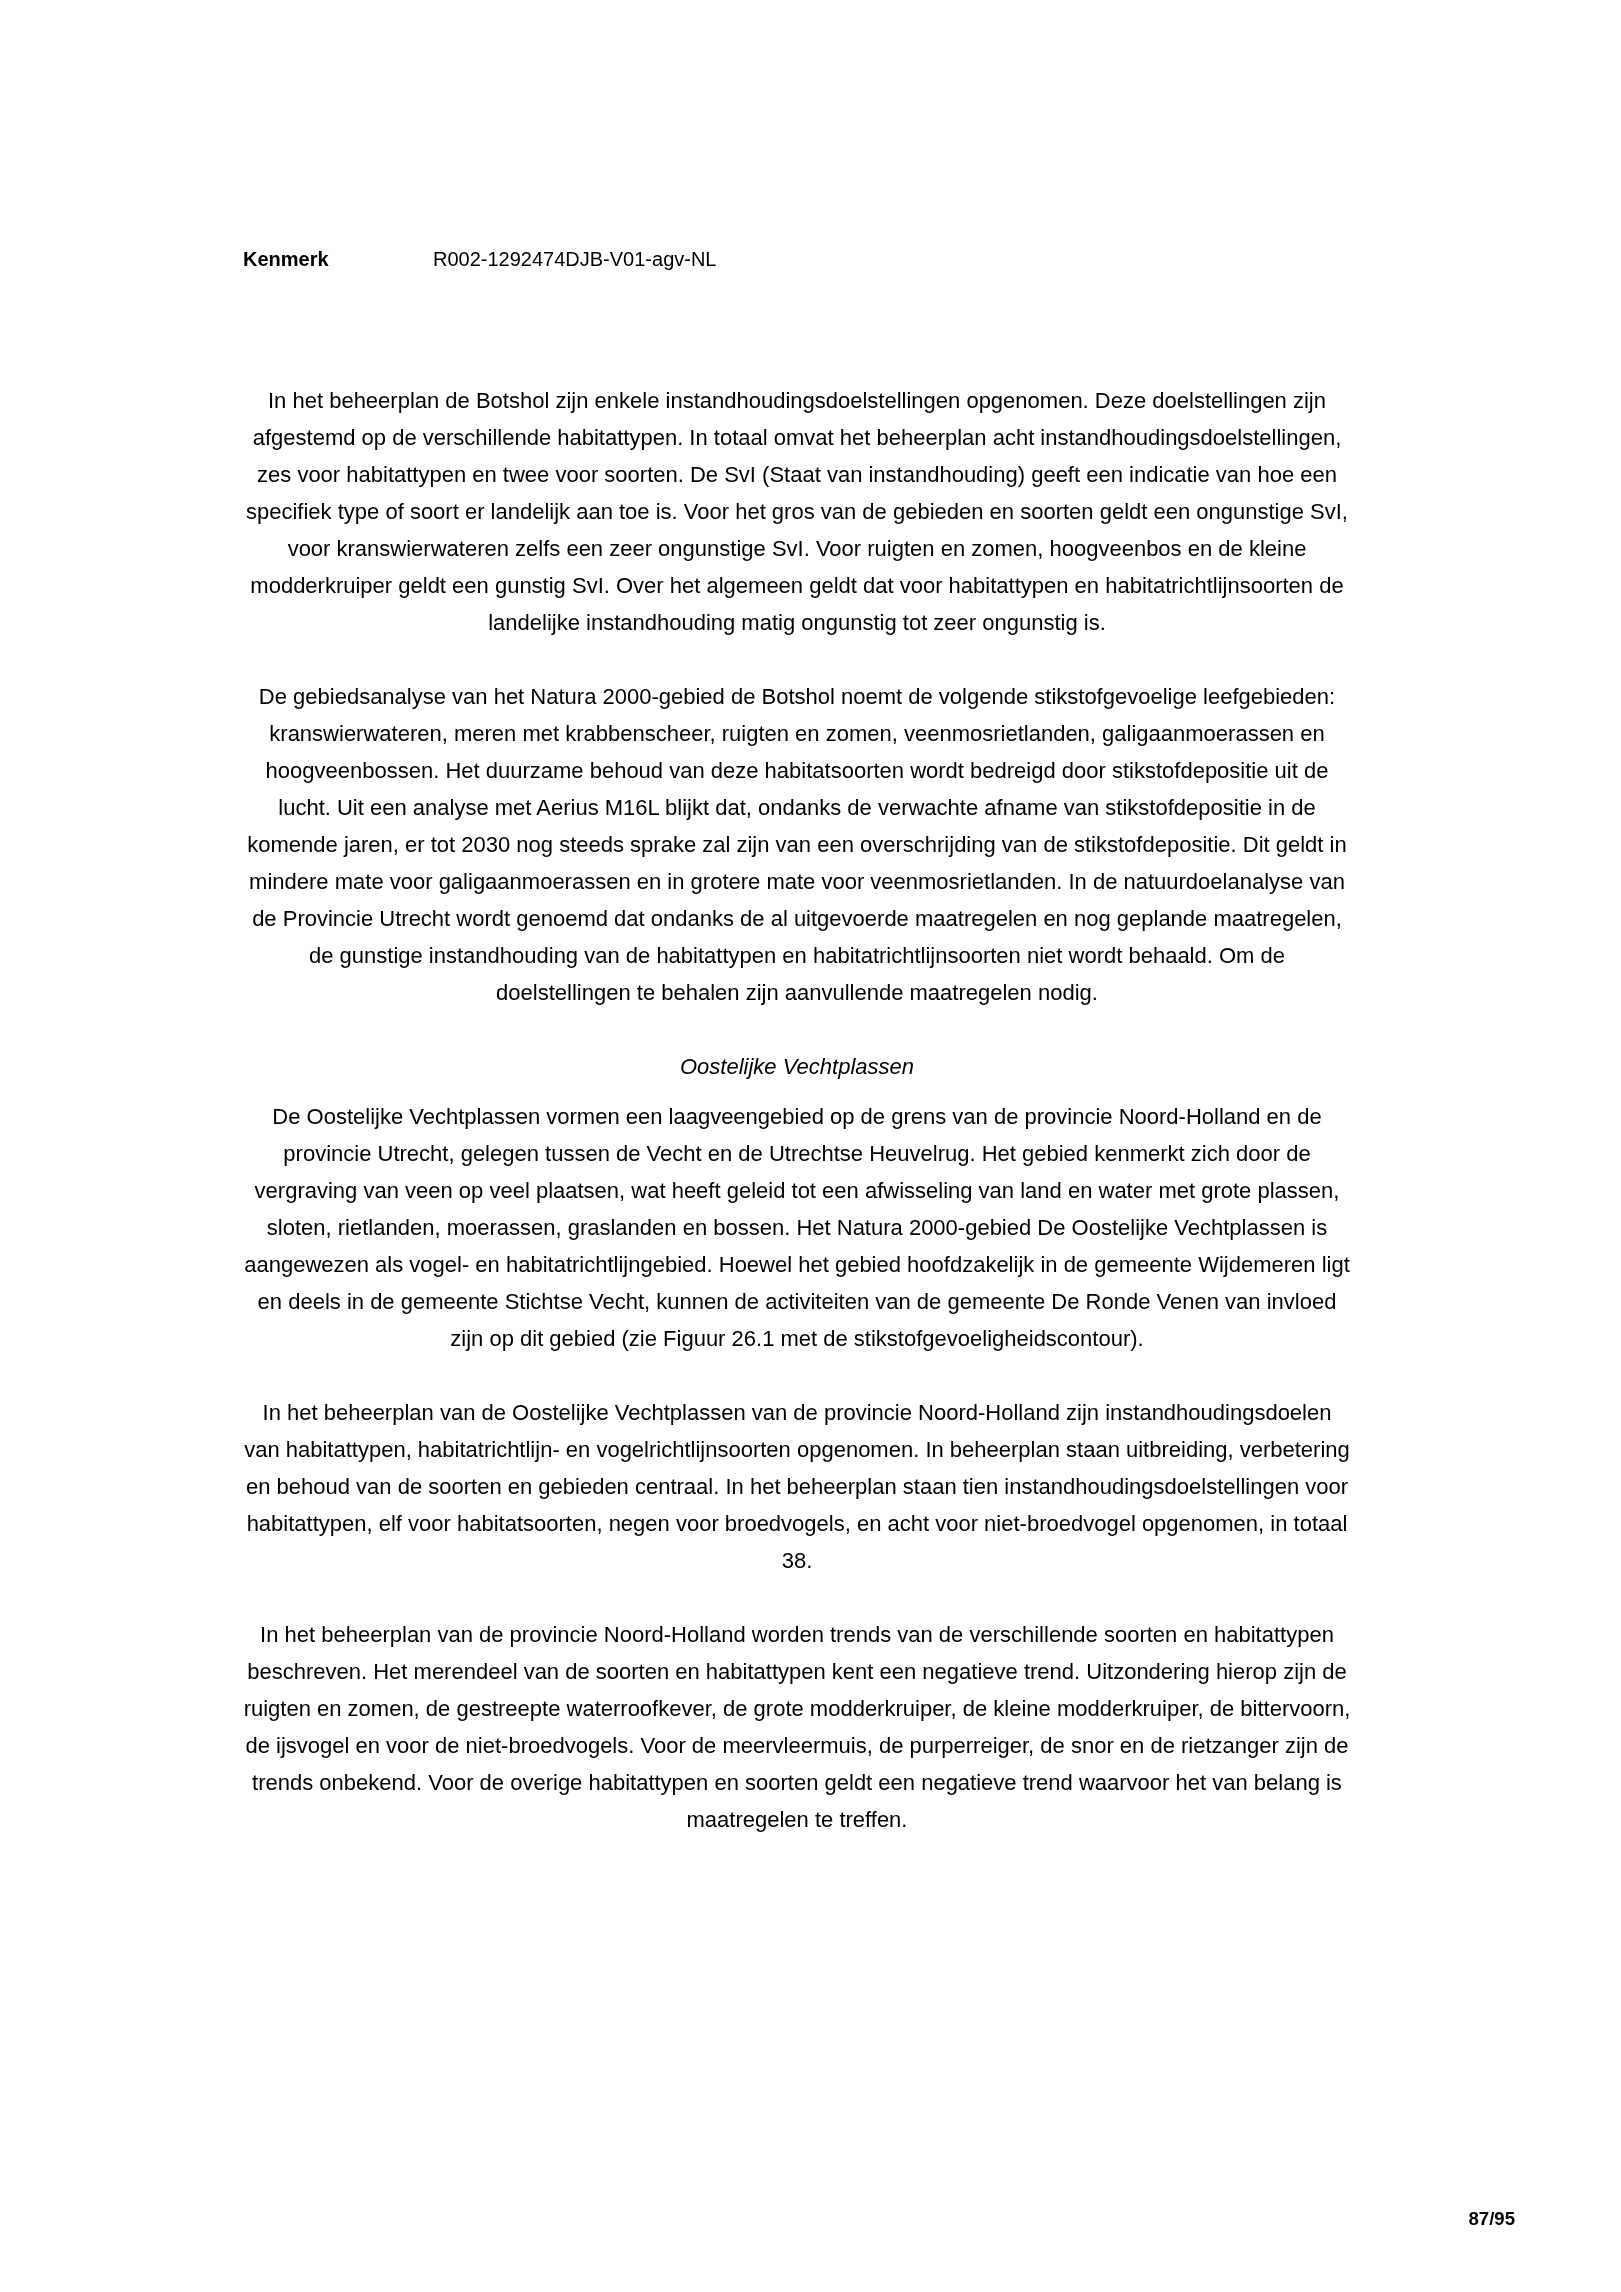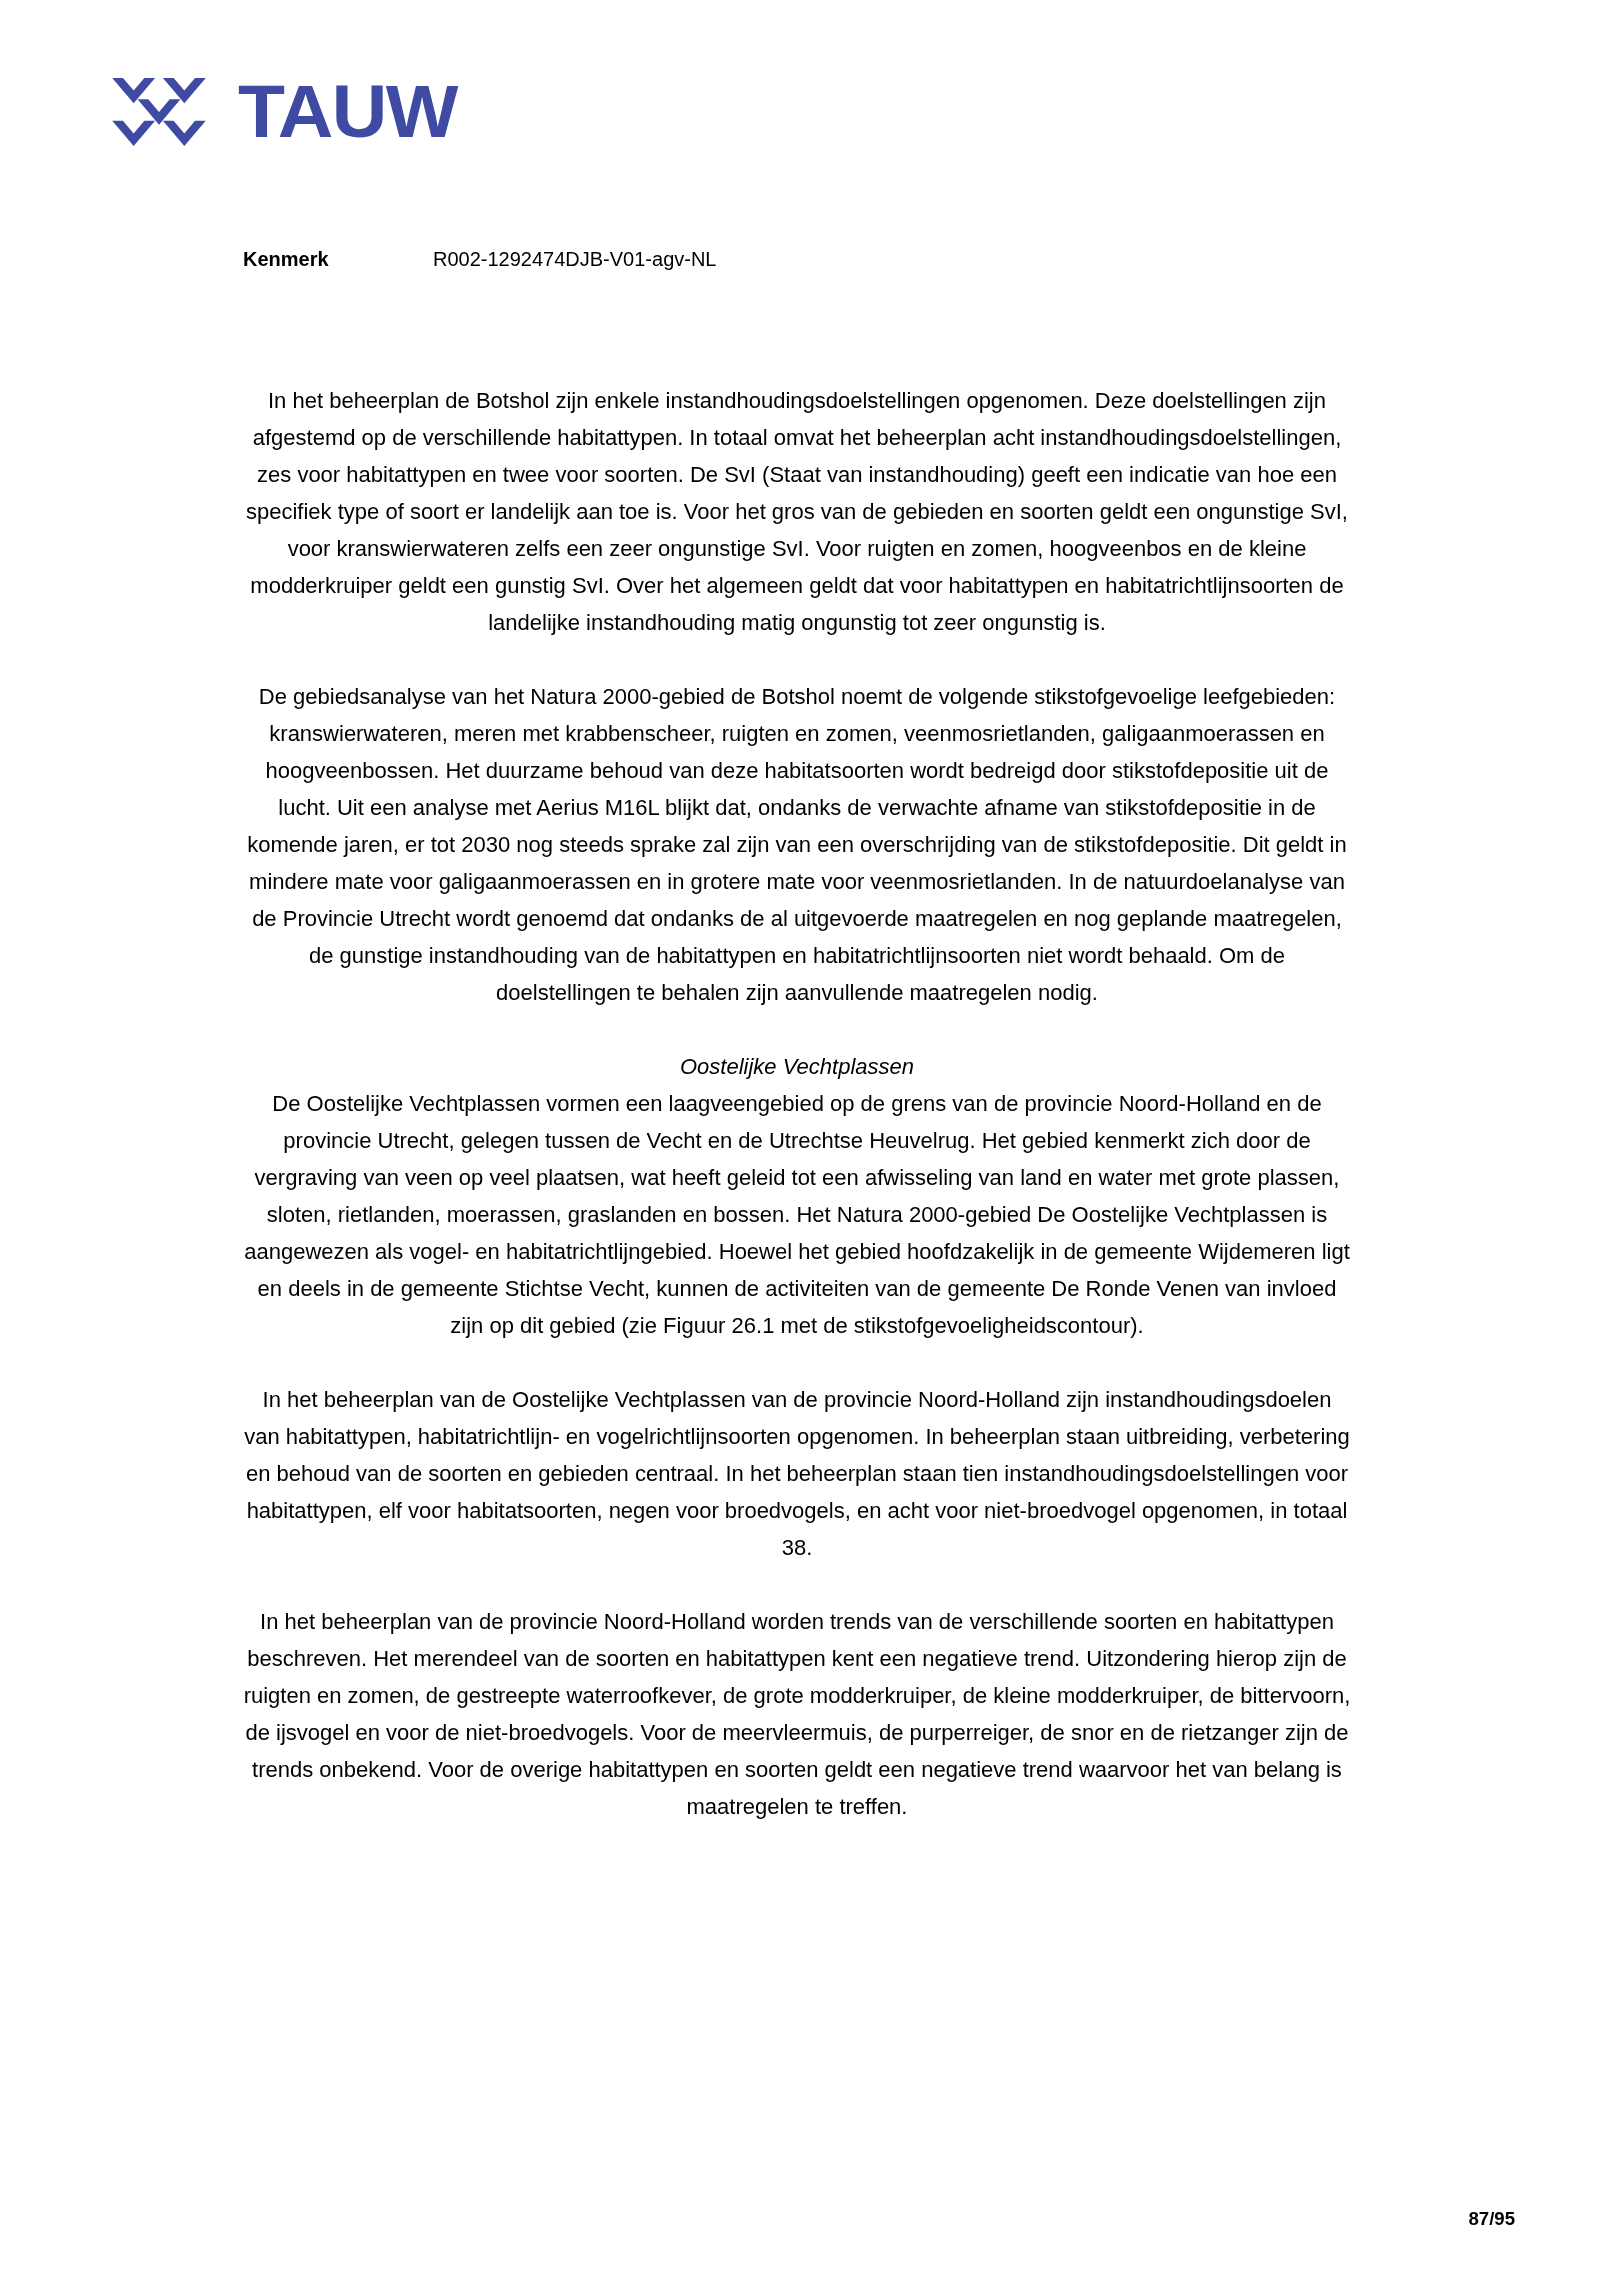--- a/index.html
+++ b/index.html
@@ -74,21 +74,21 @@
     top: 382px;
     width: 1108px;
     font-size: 22px;
     line-height: 37px;
   }
   .body-col p {
     margin: 0 0 37px 0;
     text-align: center;
   }
   .body-col p.tight {
-    margin-bottom: 0;
+    margin-bottom: 13px;
     font-style: italic;
   }
   .sub-heading {
     font-style: italic;
     margin: 0;
   }
 
   
   .page-number {
     position: absolute;
@@ -98,35 +98,20 @@
     font-weight: 700;
     letter-spacing: 0px;
     text-align: right;
   }
 </style>
 </head>
 <body>
 
 <div class="page">
 
-  <div class="logo-block">
-    <svg class="logo-mark" viewBox="0 0 108 78" aria-hidden="true">
-      <g fill="#3f4aa2">
-
-        <path d="M6 4 L17 4 L28 17 L39 4 L50 4 L28 30 Z"></path>
-        <path d="M58 4 L69 4 L80 17 L91 4 L102 4 L80 30 Z"></path>
-
-        <path d="M32 26 L43 26 L54 39 L65 26 L76 26 L54 52 Z"></path>
-
-        <path d="M6 48 L17 48 L28 61 L39 48 L50 48 L28 74 Z"></path>
-        <path d="M58 48 L69 48 L80 61 L91 48 L102 48 L80 74 Z"></path>
-      </g>
-    </svg>
-    <div class="logo-word">TAUW</div>
-  </div>
 
   <div class="kenmerk-row">
     <span class="kenmerk-label">Kenmerk</span>
     <span class="kenmerk-value">R002-1292474DJB-V01-agv-NL</span>
   </div>
 
   <div class="body-col">
     <p>In het beheerplan de Botshol zijn enkele instandhoudingsdoelstellingen opgenomen. Deze doelstellingen zijn afgestemd op de verschillende habitattypen. In totaal omvat het beheerplan acht instandhoudingsdoelstellingen, zes voor habitattypen en twee voor soorten. De SvI (Staat van instandhouding) geeft een indicatie van hoe een specifiek type of soort er landelijk aan toe is. Voor het gros van de gebieden en soorten geldt een ongunstige SvI, voor kranswierwateren zelfs een zeer ongunstige SvI. Voor ruigten en zomen, hoogveenbos en de kleine modderkruiper geldt een gunstig SvI. Over het algemeen geldt dat voor habitattypen en habitatrichtlijnsoorten de landelijke instandhouding matig ongunstig tot zeer ongunstig is.</p>
     <p>De gebiedsanalyse van het Natura 2000-gebied de Botshol noemt de volgende stikstofgevoelige leefgebieden: kranswierwateren, meren met krabbenscheer, ruigten en zomen, veenmosrietlanden, galigaanmoerassen en hoogveenbossen. Het duurzame behoud van deze habitatsoorten wordt bedreigd door stikstofdepositie uit de lucht. Uit een analyse met Aerius M16L blijkt dat, ondanks de verwachte afname van stikstofdepositie in de komende jaren, er tot 2030 nog steeds sprake zal zijn van een overschrijding van de stikstofdepositie. Dit geldt in mindere mate voor galigaanmoerassen en in grotere mate voor veenmosrietlanden. In de natuurdoelanalyse van de Provincie Utrecht wordt genoemd dat ondanks de al uitgevoerde maatregelen en nog geplande maatregelen, de gunstige instandhouding van de habitattypen en habitatrichtlijnsoorten niet wordt behaald. Om de doelstellingen te behalen zijn aanvullende maatregelen nodig.</p>
     <p class="sub-heading tight">Oostelijke Vechtplassen</p>

